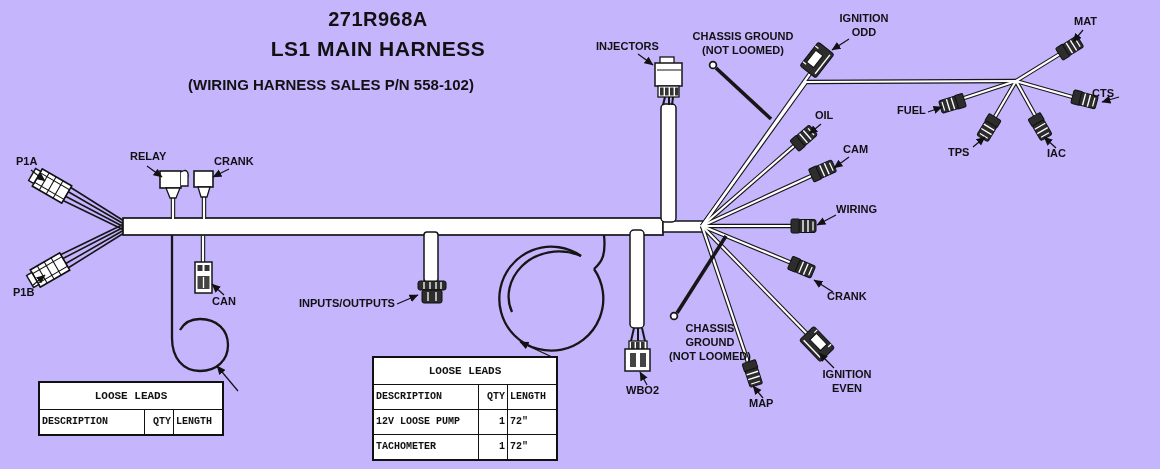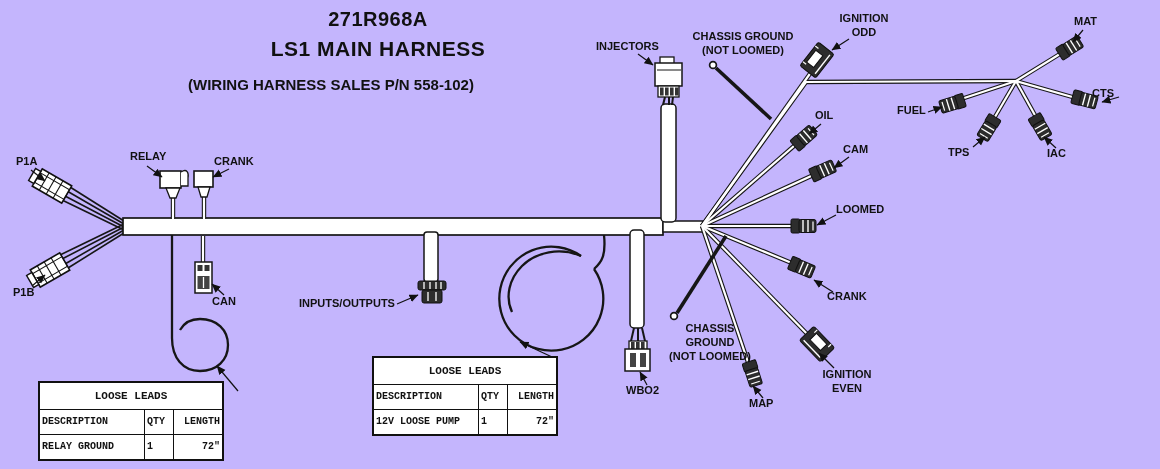--- a/index.html
+++ b/index.html
@@ -11,22 +11,22 @@
   .title1{position:absolute;left:188px;top:8px;width:380px;text-align:center;
           font:bold 20px "Liberation Sans",sans-serif;color:#111;letter-spacing:.5px;}
   .title2{position:absolute;left:188px;top:37px;width:380px;text-align:center;
           font:bold 21px "Liberation Sans",sans-serif;color:#111;letter-spacing:.5px;}
   .title3{position:absolute;left:188px;top:76px;width:380px;text-align:left;
           font:bold 15px "Liberation Sans",sans-serif;color:#111;}
   .ltable{position:absolute;border-collapse:collapse;background:#fff;
           font:bold 10px "Liberation Sans",sans-serif;color:#111;border:2px solid #111;}
   .ltable td{border:1.5px solid #111;padding:6px 2px;height:12px;line-height:12px;white-space:nowrap;font-family:Liberation Mono, monospace;}
   .ltable td.ttl{text-align:center;font-size:11px;height:14px;}
-  .ltable td.c0{width:100px;margin-top:30px;} .ltable td.c1{width:24px;text-align:left;}
-  .ltable td.c2{width:44px;text-align:right;}
+  .ltable td.c0{width:100px;margin-top:30px;} .ltable td.c1{width:24px;text-align:right;}
+  .ltable td.c2{width:44px;text-align:left;}
 </style>
 </head>
 <body>
 
 <div id="stage">
 
   <svg id="linework" width="1160" height="469" viewBox="0 0 1160 469">
     <defs>
       <marker id="arw" markerWidth="11" markerHeight="9" refX="8.5" refY="4" orient="auto" markerUnits="userSpaceOnUse">
         <path d="M0,0 L9,4 L0,8 z" fill="#111"></path>
@@ -242,21 +242,21 @@
     <div>(NOT LOOMED)</div>
   </div>
 
   <div class="lbl2" style="left:833px;top:11px;width:62px">
     <div>IGNITION</div>
     <div>ODD</div>
   </div>
 
   <div class="lbl" style="left:815px;top:109px">OIL</div>
   <div class="lbl" style="left:843px;top:143px">CAM</div>
-  <div class="lbl" style="left:836px;top:203px">LOOMED</div>
+  <div class="lbl" style="left:836px;top:203px">WIRING</div>
   <div class="lbl" style="left:827px;top:290px">CRANK</div>
   <div class="lbl" style="left:1074px;top:15px">MAT</div>
   <div class="lbl" style="left:1092px;top:87px">CTS</div>
   <div class="lbl" style="left:897px;top:104px">FUEL</div>
   <div class="lbl" style="left:948px;top:146px">TPS</div>
   <div class="lbl" style="left:1047px;top:147px">IAC</div>
 
   <div class="lbl2" style="left:662px;top:321px;width:96px">
     <div>CHASSIS GROUND</div>
     <div>(NOT LOOMED)</div>
@@ -273,38 +273,38 @@
   <table id="tbl-left" class="ltable" style="left:38px;top:381px">
       <tbody>
         <tr>
           <td colspan="3" class="ttl">LOOSE LEADS</td>
         </tr>
         <tr>
           <td class="c0">DESCRIPTION</td>
           <td class="c1">QTY</td>
           <td class="c2">LENGTH</td>
         </tr>
-        <tr>
-          <td class="c0">RELAY GROUND</td>
-          <td class="c1">1</td>
-          <td class="c2">72"</td>
-        </tr>
       </tbody>
     </table>
   <table id="tbl-mid" class="ltable" style="left:372px;top:356px">
       <tbody>
         <tr>
           <td colspan="3" class="ttl">LOOSE LEADS</td>
         </tr>
         <tr>
           <td class="c0">DESCRIPTION</td>
           <td class="c1">QTY</td>
           <td class="c2">LENGTH</td>
         </tr>
         <tr>
           <td class="c0">12V LOOSE PUMP</td>
           <td class="c1">1</td>
           <td class="c2">72"</td>
         </tr>
+        <tr>
+          <td class="c0">TACHOMETER</td>
+          <td class="c1">1</td>
+          <td class="c2">72"</td>
+        </tr>
       </tbody>
     </table>
 
 </div>
 
 </body></html>

